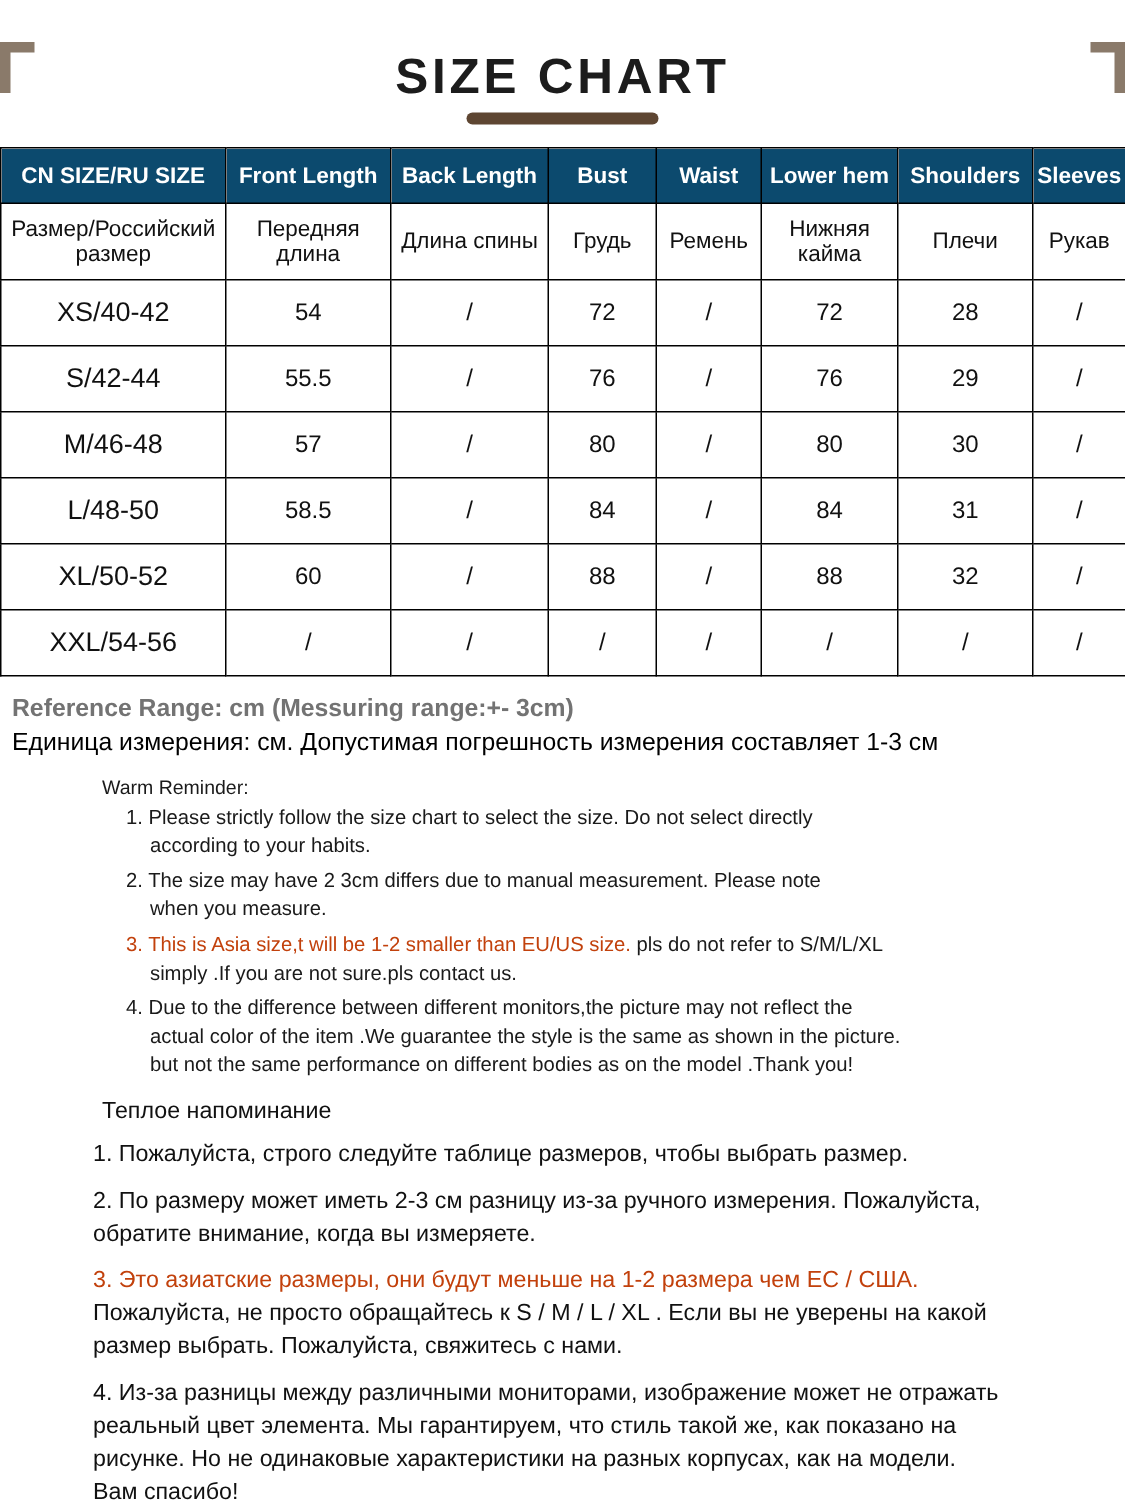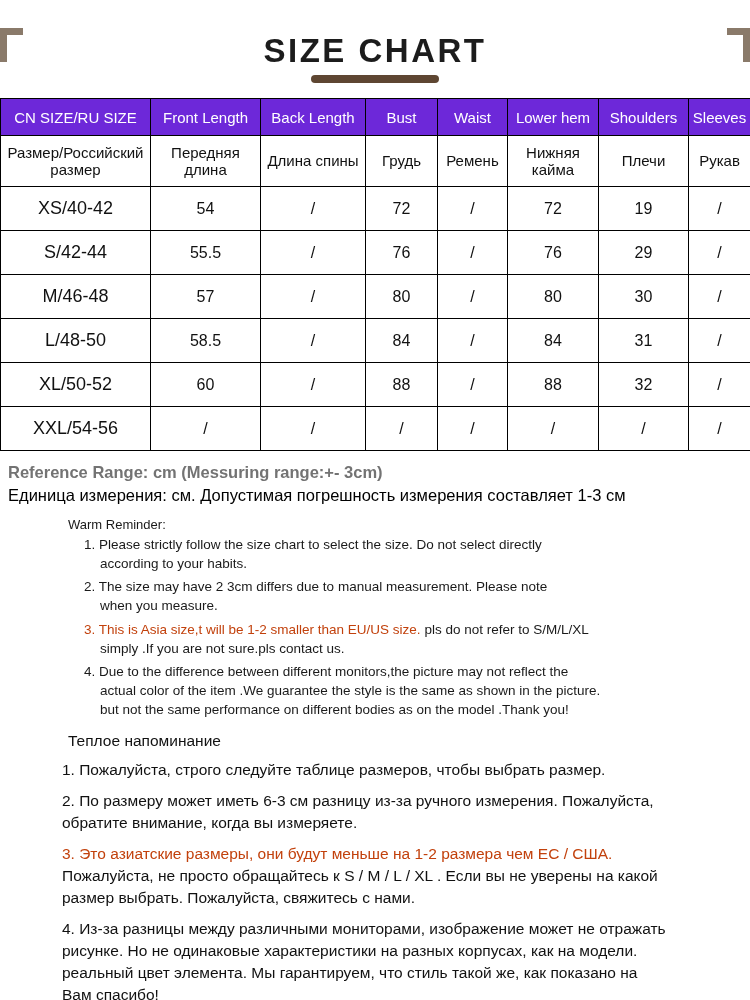--- a/index.html
+++ b/index.html
@@ -13,21 +13,21 @@
 
   
   .title { margin:0; padding-top:32px; text-align:center; font-size:33px; font-weight:600;
            letter-spacing:2.5px; color:#1c1c1c; }
   .title-underline { width:128px; height:8px; background:#5e4632; border-radius:4px;
                      margin:5px auto 15px auto; }
 
   
   table.size-table { width:750px; border-collapse:collapse; table-layout:fixed; text-align:center; }
   .size-table th, .size-table td { border:1px solid #000; padding:0 1px; overflow:hidden; }
-  .head-en th { background:#6d28d9; color:#ffffff; font-size:15px; font-weight:400; height:36px; }
+  .head-en th { background:#0c4a6e; color:#ffffff; font-size:15px; font-weight:700; height:36px; }
   .head-ru td { height:50px; font-size:15px; font-weight:400; line-height:1.15; color:#111; }
   .size-table tbody td { height:43px; font-size:16px; color:#111;margin-top:16px; }
   .size-table tbody td:first-child { font-size:18px; }
 
   
   .ref-en { margin:12px 0 4px 8px; font-size:16.5px; font-weight:700; color:#737373; }
   .ref-ru { margin:0 0 8px 8px;  font-size:16.5px; font-weight:400; color:#000; }
 
   
   .warm-en { margin-left:68px; font-size:13.5px; color:#1a1a1a; }
@@ -86,21 +86,21 @@
       </tr>
     </thead>
     <tbody>
       <tr>
         <td>XS/40-42</td>
         <td>54</td>
         <td>/</td>
         <td>72</td>
         <td>/</td>
         <td>72</td>
-        <td>19</td>
+        <td>28</td>
         <td>/</td>
       </tr>
       <tr>
         <td>S/42-44</td>
         <td>55.5</td>
         <td>/</td>
         <td>76</td>
         <td>/</td>
         <td>76</td>
         <td>29</td>
@@ -177,30 +177,30 @@
     </div>
   </div>
 
   <div class="ru-heading">Теплое напоминание</div>
 
   <div class="ru-item">
     <span class="line">1. Пожалуйста, строго следуйте таблице размеров, чтобы выбрать размер.</span>
   </div>
 
   <div class="ru-item">
-    <span class="line">2. По размеру может иметь 6-3 см разницу из-за ручного измерения. Пожалуйста,</span>
+    <span class="line">2. По размеру может иметь 2-3 см разницу из-за ручного измерения. Пожалуйста,</span>
     <span class="line">обратите внимание, когда вы измеряете.</span>
   </div>
 
   <div class="ru-item">
     <span class="line red">3. Это азиатские размеры, они будут меньше на 1-2 размера чем ЕС / США.</span>
     <span class="line">Пожалуйста, не просто обращайтесь к S / M / L / XL . Если вы не уверены на какой</span>
     <span class="line">размер выбрать. Пожалуйста, свяжитесь с нами.</span>
   </div>
 
   <div class="ru-item">
     <span class="line">4. Из-за разницы между различными мониторами, изображение может не отражать</span>
+    <span class="line">реальный цвет элемента. Мы гарантируем, что стиль такой же, как показано на</span>
     <span class="line">рисунке. Но не одинаковые характеристики на разных корпусах, как на модели.</span>
-    <span class="line">реальный цвет элемента. Мы гарантируем, что стиль такой же, как показано на</span>
     <span class="line">Вам спасибо!</span>
   </div>
 
 </div>
 
 </body></html>

